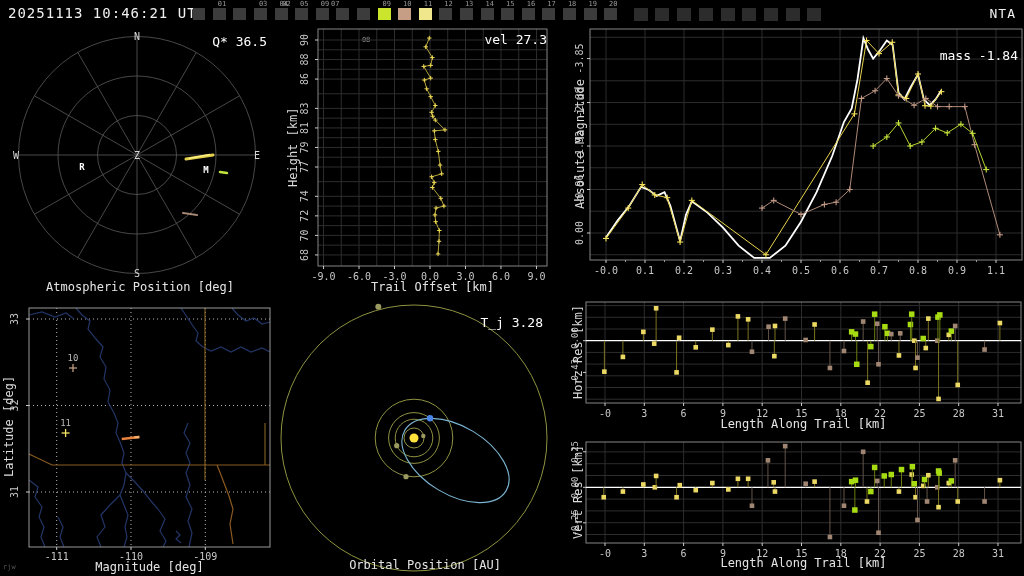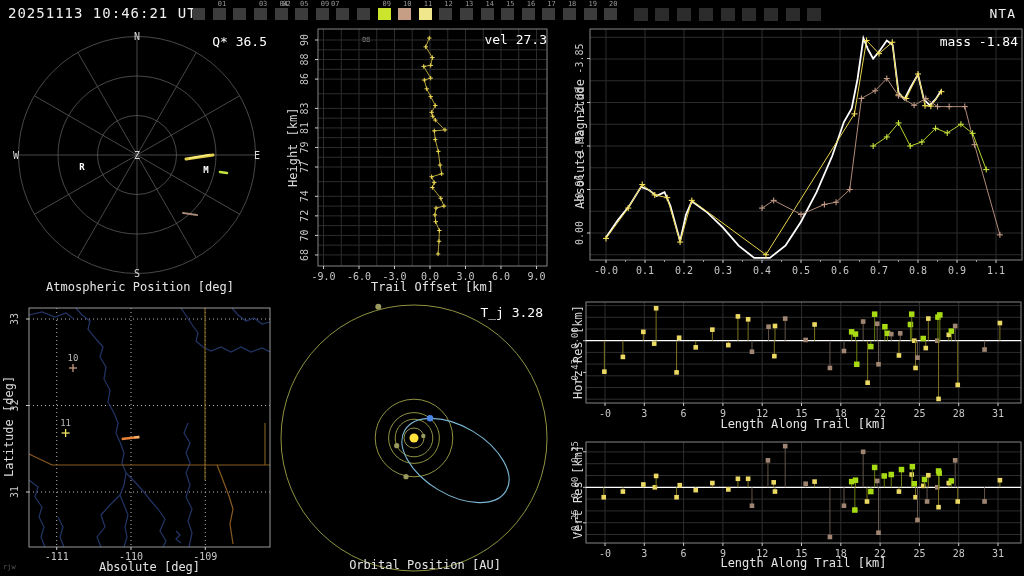--- a/index.html
+++ b/index.html
@@ -409,21 +409,21 @@
         <line x1="365.55" y1="97.357" x2="365.55" y2="103.357" stroke="#c6e43e" stroke-width="1.1"></line>
         <line x1="374.25" y1="104.88700000000001" x2="380.25" y2="104.88700000000001" stroke="#c6e43e" stroke-width="1.1"></line>
         <line x1="377.25" y1="101.88700000000001" x2="377.25" y2="107.88700000000001" stroke="#c6e43e" stroke-width="1.1"></line>
         <line x1="387.90000000000003" y1="96.28000000000002" x2="393.90000000000003" y2="96.28000000000002" stroke="#c6e43e" stroke-width="1.1"></line>
         <line x1="390.90000000000003" y1="93.28000000000002" x2="390.90000000000003" y2="99.28000000000002" stroke="#c6e43e" stroke-width="1.1"></line>
         <line x1="399.59999999999997" y1="105.34" x2="405.59999999999997" y2="105.34" stroke="#c6e43e" stroke-width="1.1"></line>
         <line x1="402.59999999999997" y1="102.34" x2="402.59999999999997" y2="108.34" stroke="#c6e43e" stroke-width="1.1"></line>
         <line x1="413.25" y1="141.58" x2="419.25" y2="141.58" stroke="#c6e43e" stroke-width="1.1"></line>
         <line x1="416.25" y1="138.58" x2="416.25" y2="144.58" stroke="#c6e43e" stroke-width="1.1"></line>
       </svg>
-    <div class="stat" style="right:6px;top:6px">mass -1.84</div>
+    <div class="stat" style="right:6px;top:20px">mass -1.84</div>
     <div class="ylab" style="left:3px;top:181px">Absolute Magnitude</div>
   </section>
 
   <section class="panel" style="left:0;top:295px;width:280px;height:281px">
     <svg id="svg-map" width="280" height="281">
         <line x1="56.7" y1="13" x2="56.7" y2="252" stroke="#b8b8b8" stroke-width="1" stroke-dasharray="1 3"></line>
         <line x1="131" y1="13" x2="131" y2="252" stroke="#b8b8b8" stroke-width="1" stroke-dasharray="1 3"></line>
         <line x1="205.3" y1="13" x2="205.3" y2="252" stroke="#b8b8b8" stroke-width="1" stroke-dasharray="1 3"></line>
         <line x1="29" y1="24" x2="270" y2="24" stroke="#b8b8b8" stroke-width="1" stroke-dasharray="1 3"></line>
         <line x1="29" y1="110.5" x2="270" y2="110.5" stroke="#b8b8b8" stroke-width="1" stroke-dasharray="1 3"></line>
@@ -457,41 +457,41 @@
         <text x="18" y="197" fill="#c8c8c8" font-size="10" text-anchor="middle" font-family="&quot;DejaVu Sans Mono&quot;,monospace" transform="rotate(-90 18 197)">31</text>
         <line x1="69" y1="73" x2="77" y2="73" stroke="#c09a80" stroke-width="1.3"></line>
         <line x1="73" y1="69" x2="73" y2="77" stroke="#c09a80" stroke-width="1.3"></line>
         <text x="73" y="66" fill="#b8b8b8" font-size="9" text-anchor="middle" font-family="&quot;DejaVu Sans Mono&quot;,monospace">10</text>
         <line x1="61.599999999999994" y1="138" x2="69.6" y2="138" stroke="#f5e565" stroke-width="1.3"></line>
         <line x1="65.6" y1="134" x2="65.6" y2="142" stroke="#f5e565" stroke-width="1.3"></line>
         <text x="65.6" y="131" fill="#b8b8b8" font-size="9" text-anchor="middle" font-family="&quot;DejaVu Sans Mono&quot;,monospace">11</text>
         <line x1="121.7" y1="144" x2="139.3" y2="142" stroke="#e8823c" stroke-width="2.4"></line>
         <line x1="134.3" y1="142.4" x2="139.3" y2="142" stroke="#f5b06a" stroke-width="2.4"></line>
       </svg>
-    <div class="xlab" style="left:19px;top:265px;width:261px">Absolute [deg]</div>
+    <div class="xlab" style="left:19px;top:265px;width:261px">Magnitude [deg]</div>
     <div class="ylab" style="left:2px;top:182px">Latitude [deg]</div>
     <div class="wm" style="left:3px;top:268px">rjw</div>
   </section>
 
   <section class="panel" style="left:280px;top:295px;width:290px;height:281px">
     <svg id="svg-orbit" width="290" height="281">
         <circle cx="134" cy="143" r="10" fill="none" stroke="#8f9340" stroke-width="1"></circle>
         <circle cx="134" cy="143" r="18.8" fill="none" stroke="#8f9340" stroke-width="1"></circle>
         <circle cx="134" cy="143" r="25.4" fill="none" stroke="#8f9340" stroke-width="1"></circle>
         <circle cx="134" cy="143" r="38.8" fill="none" stroke="#8f9340" stroke-width="1"></circle>
         <circle cx="134" cy="143" r="133" fill="none" stroke="#8f9340" stroke-width="1"></circle>
         <ellipse cx="175.5" cy="165.5" rx="59" ry="34" fill="none" stroke="#7ab4d0" stroke-width="1.1" transform="rotate(31 175.5 165.5)"></ellipse>
         <circle cx="143.3" cy="141" r="2.2" fill="#9a9a60"></circle>
         <circle cx="116.7" cy="150.7" r="2.6" fill="#9a9a60"></circle>
         <circle cx="126" cy="181.7" r="2.6" fill="#9a9a60"></circle>
         <circle cx="98.3" cy="11.7" r="3" fill="#9a9a60"></circle>
         <circle cx="150" cy="123.3" r="3.2" fill="#4a86e8"></circle>
         <circle cx="134" cy="143" r="4.5" fill="#ffe23c"></circle>
       </svg>
-    <div class="stat" style="right:27px;top:10px">T_j 3.28</div>
+    <div class="stat" style="right:27px;top:20px">T_j 3.28</div>
     <div class="xlab" style="left:0;top:263px;width:290px">Orbital Position [AU]</div>
   </section>
 
   <section class="panel" style="left:570px;top:295px;width:454px;height:281px">
     <svg id="svg-res" width="454" height="281">
         <line x1="35" y1="7" x2="35" y2="108" stroke="#2d2d2d" stroke-width="1"></line>
         <line x1="74.3" y1="7" x2="74.3" y2="108" stroke="#2d2d2d" stroke-width="1"></line>
         <line x1="113.6" y1="7" x2="113.6" y2="108" stroke="#2d2d2d" stroke-width="1"></line>
         <line x1="152.89999999999998" y1="7" x2="152.89999999999998" y2="108" stroke="#2d2d2d" stroke-width="1"></line>
         <line x1="192.2" y1="7" x2="192.2" y2="108" stroke="#2d2d2d" stroke-width="1"></line>

